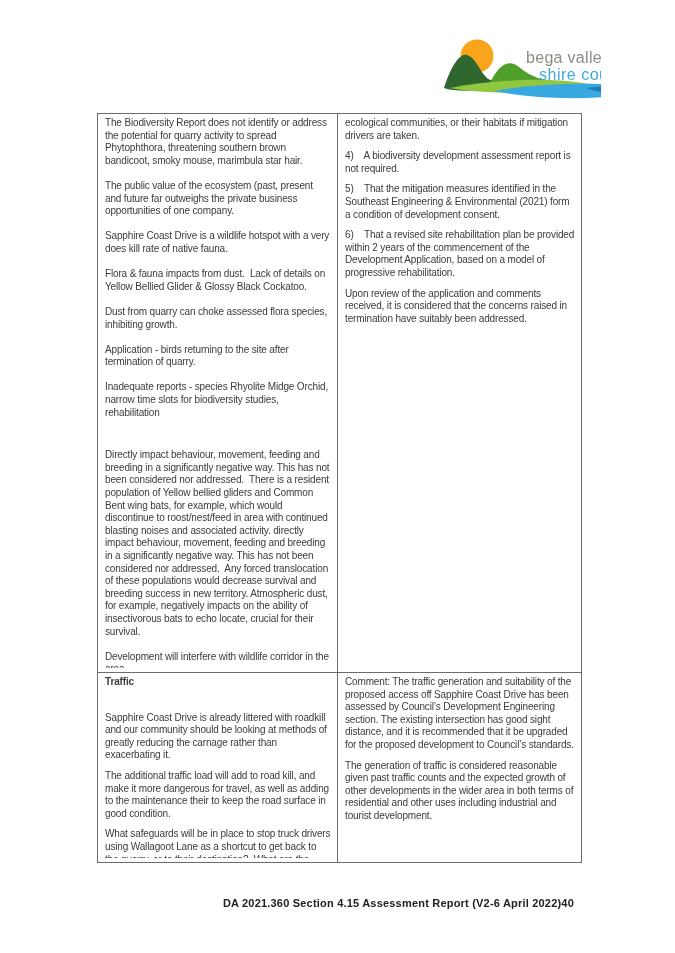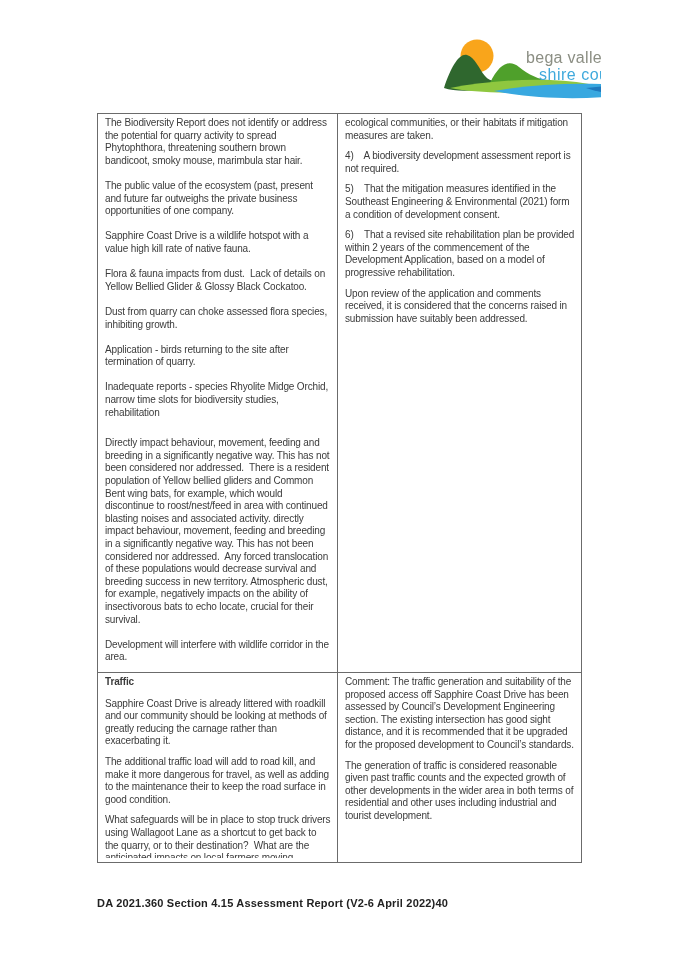--- a/index.html
+++ b/index.html
@@ -27,26 +27,26 @@
     border:1.5px solid #6b6b6b;vertical-align:top;
     padding:3px 6px 4px 7px;
     font-size:10px;line-height:12.6px;letter-spacing:-0.15px;color:#3b3b3b;
   }
   .cell-inner{overflow:hidden;}
   .row-biodiversity .cell-inner{height:551px;}
   .row-traffic .cell-inner{height:182px;}
   .assess p{margin:0;}
   .loose p{margin-bottom:12.6px;}
   .tight p{margin-bottom:8px;}
-  p.extra-gap{margin-top:18px;}
-  p.cell-heading{font-weight:bold;margin-bottom:9px;}
+  p.extra-gap{margin-top:30px;}
+  p.cell-heading{font-weight:bold;margin-bottom:23px;}
   
   .footer{
     position:absolute;left:97px;top:897px;width:477px;
-    display:flex;justify-content:flex-start;
+    display:flex;justify-content:flex-end;
     font-size:11px;font-weight:bold;color:#222222;letter-spacing:0.2px;
   }
 </style>
 </head>
 <body>
 
 <div class="page">
 
   <div class="logo">
     <svg width="218" height="76" viewBox="0 0 218 76">
@@ -65,36 +65,36 @@
     <colgroup>
         <col style="width:240px">
         <col style="width:244px">
       </colgroup>
     <tbody>
       <tr class="row-biodiversity">
         <td>
           <div class="cell-inner loose">
             <p>The Biodiversity Report does not identify or address the potential for quarry activity to spread Phytophthora, threatening southern brown bandicoot, smoky mouse, marimbula star hair.</p>
             <p>The public value of the ecosystem (past, present and future far outweighs the private business opportunities of one company.</p>
-            <p>Sapphire Coast Drive is a wildlife hotspot with a value high kill rate of native fauna.</p>
+            <p>Sapphire Coast Drive is a wildlife hotspot with a very does kill rate of native fauna.</p>
             <p>Flora &amp; fauna impacts from dust.&nbsp; Lack of details on Yellow Bellied Glider &amp; Glossy Black Cockatoo.</p>
             <p>Dust from quarry can choke assessed flora species, inhibiting growth.</p>
             <p>Application - birds returning to the site after termination of quarry.</p>
             <p>Inadequate reports - species Rhyolite Midge Orchid, narrow time slots for biodiversity studies, rehabilitation</p>
             <p class="extra-gap">Directly impact behaviour, movement, feeding and breeding in a significantly negative way. This has not been considered nor addressed.&nbsp; There is a resident population of Yellow bellied gliders and Common Bent wing bats, for example, which would discontinue to roost/nest/feed in area with continued blasting noises and associated activity. directly impact behaviour, movement, feeding and breeding in a significantly negative way. This has not been considered nor addressed.&nbsp; Any forced translocation of these populations would decrease survival and breeding success in new territory. Atmospheric dust, for example, negatively impacts on the ability of insectivorous bats to echo locate, crucial for their survival.</p>
             <p>Development will interfere with wildlife corridor in the area.</p>
           </div>
         </td>
         <td>
           <div class="cell-inner tight">
-            <p>ecological communities, or their habitats if mitigation measures are taken.</p>
+            <p>ecological communities, or their habitats if mitigation drivers are taken.</p>
             <p>4)&nbsp;&nbsp;&nbsp; A biodiversity development assessment report is not required.</p>
             <p>5)&nbsp;&nbsp;&nbsp; That the mitigation measures identified in the Southeast Engineering &amp; Environmental (2021) form a condition of development consent.</p>
             <p>6)&nbsp;&nbsp;&nbsp; That a revised site rehabilitation plan be provided within 2 years of the commencement of the Development Application, based on a model of progressive rehabilitation.</p>
-            <p>Upon review of the application and comments received, it is considered that the concerns raised in submission have suitably been addressed.</p>
+            <p>Upon review of the application and comments received, it is considered that the concerns raised in termination have suitably been addressed.</p>
           </div>
         </td>
       </tr>
       <tr class="row-traffic">
         <td>
           <div class="cell-inner tight">
             <p class="cell-heading">Traffic</p>
             <p>Sapphire Coast Drive is already littered with roadkill and our community should be looking at methods of greatly reducing the carnage rather than exacerbating it.</p>
             <p>The additional traffic load will add to road kill, and make it more dangerous for travel, as well as adding to the maintenance their to keep the road surface in good condition.</p>
             <p>What safeguards will be in place to stop truck drivers using Wallagoot Lane as a shortcut to get back to the quarry, or to their destination?&nbsp; What are the anticipated impacts on local farmers moving</p>

